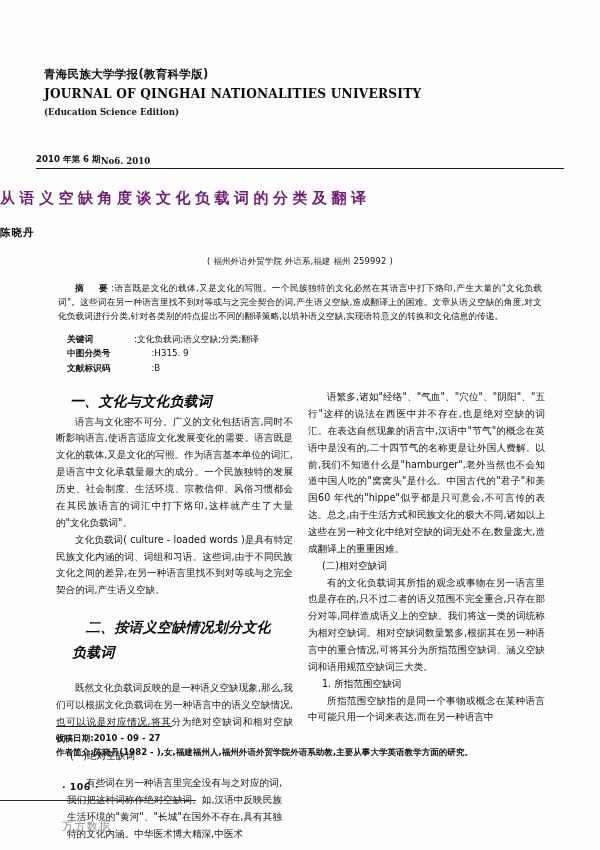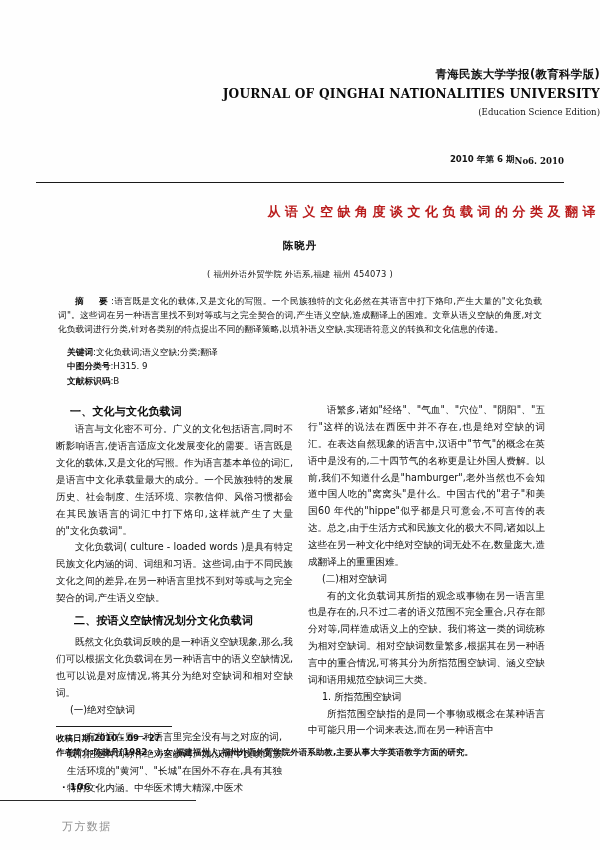--- a/index.html
+++ b/index.html
@@ -19,85 +19,85 @@
     position: relative;
     width: 600px;
     height: 850px;
     background: #fefefe;
     box-sizing: border-box;
     padding: 0;
   }
 
   
   .masthead {
-    text-align: right;
+    text-align: left;
     padding-top: 66px;
+    padding-left: 44px;
   }
   .journal-cn {
     font-family: "DejaVu Sans", "Liberation Sans", sans-serif;
     font-weight: bold;
     font-size: 11.5px;
     letter-spacing: 0.3px;
     color: #101010;
     line-height: 1.45;
   }
   .journal-en {
     font-family: "DejaVu Serif", "Liberation Serif", serif;
     font-weight: bold;
     font-size: 12.2px;
     letter-spacing: 0.2px;
     color: #0b0b0b;
     margin-top: 3px;
     line-height: 1.4;
   }
   .journal-sub {
     font-family: "DejaVu Serif", "Liberation Serif", serif;
-    font-weight: normal;
+    font-weight: bold;
     font-size: 8.6px;
     color: #141414;
     margin-top: 4px;
   }
 
   
   .issue-row {
     margin: 7px 36px 0 36px;
     display: flex;
-    justify-content: flex-end;
+    justify-content: flex-start;
     align-items: flex-end;
     font-size: 8.6px;
     font-weight: bold;
     color: #121212;
-    padding-bottom: 16px;
+    padding-bottom: 2px;
     border-bottom: 1.6px solid #1a1a1a;
   }
   .issue-left { font-family: "DejaVu Sans", sans-serif; }
   .issue-right { font-family: "DejaVu Serif", "Liberation Serif", serif; margin-top: 32px; }
 
   
   .artnum {
     margin: 16px 0 0 62px;
     font-size: 8.4px;
     font-weight: bold;
     color: #151515;
     letter-spacing: 0.1px;
   }
 
   
   .title {
     margin-top: 20px;
-    text-align: right;
-    font-size: 13px;
+    text-align: left;
+    font-size: 15px;
     font-weight: bold;
     letter-spacing: 4.5px;
-    color: #b91c1c;
+    color: #701a75;
     font-family: "DejaVu Sans", "Liberation Sans", sans-serif;
   }
   .author {
     margin-top: 18px;
-    text-align: center;
     font-size: 10.5px;
     font-weight: bold;
     letter-spacing: 1px;
     color: #0c0c0c;
   }
   .affiliation {
     margin-top: 16px;
     text-align: center;
     font-size: 8.4px;
     color: #161616;
@@ -117,39 +117,40 @@
     letter-spacing: 0.05px;
   }
   .abs-label { font-weight: bold; letter-spacing: 3px; }
   .meta-line {
     font-size: 8.7px;
     line-height: 1.66;
     color: #101010;
     text-indent: 9px;
     font-weight: bold;
   }
-  .meta-line .mv { font-weight: normal; }
+  .meta-line .mv { font-weight: normal; margin-left: 41px; }
 
   
   .columns {
     margin: 14px 56px 0 56px;
     display: flex;
     gap: 15px;
   }
   .col {
     width: 237px;
     flex: 0 0 237px;
   }
   .h2 {
-    font-size: 11px;
+    font-size: 14px;
     font-weight: bold;
     color: #0a0a0a;
     text-indent: 14px;
     line-height: 1.75;
     letter-spacing: 0.2px;
+    font-style: italic;
   }
   .h3 {
     font-size: 9.6px;
     color: #0a0a0a;
     text-indent: 14px;
     line-height: 1.75;
   }
   .body-p {
     font-size: 9.6px;
     line-height: 1.76;
@@ -220,35 +221,35 @@
   </div>
 
   <div class="issue-row">
     <span class="issue-left">2010 年第 6 期</span>
     <span class="issue-right">No6. 2010</span>
   </div>
 
 
   <div class="title">从语义空缺角度谈文化负载词的分类及翻译</div>
   <div class="author">陈晓丹</div>
-  <div class="affiliation">( 福州外语外贸学院 外语系,福建 福州 454073 )</div>
+  <div class="affiliation">( 福州外语外贸学院 外语系,福建 福州 259992 )</div>
 
   <div class="abstract-block">
     <p class="abstract-p"><span class="abs-label">摘　要</span><span>:语言既是文化的载体,又是文化的写照。一个民族独特的文化必然在其语言中打下烙印,产生大量的"文化负载词"。这些词在另一种语言里找不到对等或与之完全契合的词,产生语义空缺,造成翻译上的困难。文章从语义空缺的角度,对文化负载词进行分类,针对各类别的特点提出不同的翻译策略,以填补语义空缺,实现语符意义的转换和文化信息的传递。</span></p>
     <div class="meta-line"><span>关键词</span><span class="mv">:文化负载词;语义空缺;分类;翻译</span></div>
     <div class="meta-line"><span>中图分类号</span><span class="mv">:H315. 9</span></div>
     <div class="meta-line"><span>文献标识码</span><span class="mv">:B</span></div>
   </div>
 
   <div class="columns">
     <div class="col" id="col-left">
         <div class="h2" style="margin: 0px;">一、文化与文化负载词</div>
         <p class="body-p" style="margin: 0px;">语言与文化密不可分。广义的文化包括语言,同时不断影响语言,使语言适应文化发展变化的需要。语言既是文化的载体,又是文化的写照。作为语言基本单位的词汇,是语言中文化承载量最大的成分。一个民族独特的发展历史、社会制度、生活环境、宗教信仰、风俗习惯都会在其民族语言的词汇中打下烙印,这样就产生了大量的"文化负载词"。</p>
         <p class="body-p" style="margin: 0px;">文化负载词( culture - loaded words )是具有特定民族文化内涵的词、词组和习语。这些词,由于不同民族文化之间的差异,在另一种语言里找不到对等或与之完全契合的词,产生语义空缺。</p>
-        <div class="h2" style="margin: 4px;">二、按语义空缺情况划分文化负载词</div>
+        <div class="h2" style="margin: 16px;">二、按语义空缺情况划分文化负载词</div>
         <p class="body-p" style="margin: 0px;">既然文化负载词反映的是一种语义空缺现象,那么,我们可以根据文化负载词在另一种语言中的语义空缺情况,也可以说是对应情况,将其分为绝对空缺词和相对空缺词。</p>
         <div class="h3" style="margin: 0px;">(一)绝对空缺词</div>
         <p class="body-p" style="margin: 11px;">有些词在另一种语言里完全没有与之对应的词,我们把这种词称作绝对空缺词。如,汉语中反映民族生活环境的"黄河"、"长城"在国外不存在,具有其独特的文化内涵。中华医术博大精深,中医术</p>
       </div>
     <div class="col" id="col-right">
         <p class="body-p" style="margin: 0px;">语繁多,诸如"经络"、"气血"、"穴位"、"阴阳"、"五行"这样的说法在西医中并不存在,也是绝对空缺的词汇。在表达自然现象的语言中,汉语中"节气"的概念在英语中是没有的,二十四节气的名称更是让外国人费解。以前,我们不知道什么是"hamburger",老外当然也不会知道中国人吃的"窝窝头"是什么。中国古代的"君子"和美国60 年代的"hippe"似乎都是只可意会,不可言传的表达。总之,由于生活方式和民族文化的极大不同,诸如以上这些在另一种文化中绝对空缺的词无处不在,数量庞大,造成翻译上的重重困难。</p>
         <div class="h3" style="margin: 0px;">(二)相对空缺词</div>
         <p class="body-p" style="margin: 0px;">有的文化负载词其所指的观念或事物在另一语言里也是存在的,只不过二者的语义范围不完全重合,只存在部分对等,同样造成语义上的空缺。我们将这一类的词统称为相对空缺词。相对空缺词数量繁多,根据其在另一种语言中的重合情况,可将其分为所指范围空缺词、涵义空缺词和语用规范空缺词三大类。</p>
         <div class="h3" style="margin: 0px;">1. 所指范围空缺词</div>
         <p class="body-p" style="margin: 0px;">所指范围空缺指的是同一个事物或概念在某种语言中可能只用一个词来表达,而在另一种语言中</p>

